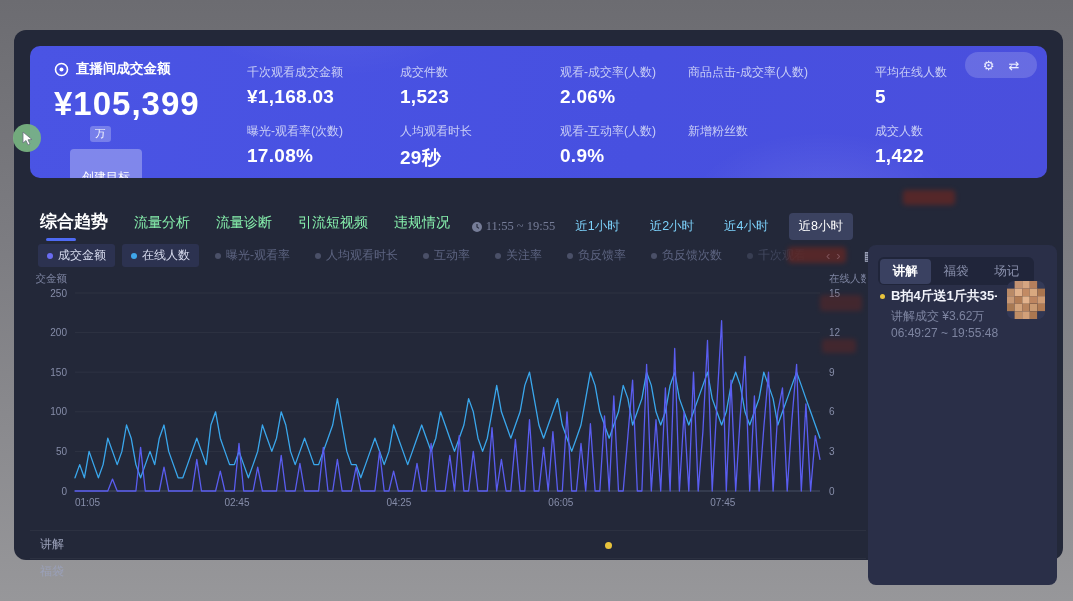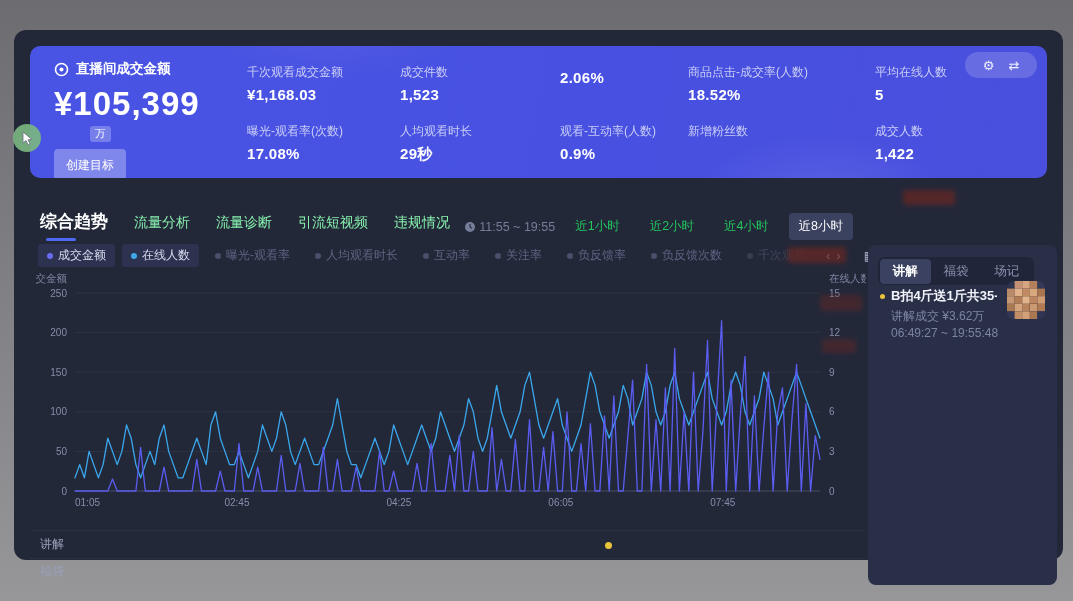--- a/index.html
+++ b/index.html
@@ -17,40 +17,40 @@
           background:
             radial-gradient(220px 120px at 78% 120%,rgba(255,255,255,.10),transparent 60%),
             radial-gradient(260px 140px at 30% -40%,rgba(255,255,255,.08),transparent 60%),
             linear-gradient(100deg,#4a54e4 0%,#4750e0 60%,#4a4fdd 100%);
           overflow:hidden;}
   .p-wrap{position:absolute;left:24px;top:14px;width:200px;}
   .p-head{display:flex;align-items:center;gap:7px;color:#fff;font-size:13.5px;font-weight:700;}
   .p-value{margin-top:7px;color:#fff;font-size:33px;font-weight:700;letter-spacing:1px;}
   .p-unit{display:inline-block;margin:2px 0 7px 36px;padding:1px 5px;background:rgba(255,255,255,.25);
           color:#fff;font-size:10.5px;border-radius:3px;}
-  .p-btn{display:inline-block;padding:8px 12px;background:rgba(255,255,255,.30);color:#fff;
-         font-size:12px;border:none;border-radius:4px;cursor:pointer;}
+  .p-btn{display:inline-block;padding:20px 12px;background:rgba(255,255,255,.30);color:#fff;
+         font-size:12px;border:none;border-radius:4px;cursor:pointer;margin-left:16px;}
   .bcol{position:absolute;top:0;height:132px;}
   .metric{position:absolute;left:0;width:170px;}
   .metric .mlabel{font-size:12px;color:#c9cef6;white-space:nowrap;}
-  .metric .mvalue{margin-top:5px;font-size:15px;font-weight:700;color:#fff;letter-spacing:.3px;}
+  .metric .mvalue{margin-top:5px;font-size:19px;font-weight:700;color:#fff;letter-spacing:.3px;}
   .m1{top:18px;} .m2{top:77px;}
   .corner-pill{position:absolute;right:10px;top:6px;width:72px;height:26px;border-radius:13px;
                background:rgba(255,255,255,.17);display:flex;align-items:center;justify-content:center;
                gap:14px;color:#eef0ff;font-size:13px;cursor:pointer;}
 
   
   .tabs{position:absolute;left:26px;top:180px;display:flex;align-items:baseline;gap:26px;}
   .tab{font-size:14px;color:#86efac;cursor:pointer;white-space:nowrap;}
   .tab.active{font-size:17px;font-weight:700;color:#fff;position:relative;}
   .tab.active::after{content:"";position:absolute;left:6px;bottom:-8px;width:30px;height:3px;
                      background:#4e6af4;border-radius:2px;}
   .range-wrap{position:absolute;right:210px;top:183px;display:flex;align-items:center;gap:10px;}
-  .range-time{display:flex;align-items:center;gap:3px;color:#767d98;font-size:12.5px;white-space:nowrap;}
-  .rbtn{padding:5px 10px;font-size:12.5px;color:#22c55e;border-radius:4px;cursor:pointer;white-space:nowrap;}
+  .range-time{display:flex;align-items:center;gap:3px;color:#767d98;font-size:12.5px;white-space:nowrap;font-family:Liberation Serif, serif;}
+  .rbtn{padding:5px 10px;font-size:12.5px;color:#7dd3fc;border-radius:4px;cursor:pointer;white-space:nowrap;}
   .rbtn.active{background:#3b4260;color:#fff;}
 
   
   .legend{position:absolute;left:24px;top:214px;display:flex;align-items:center;gap:7px;}
   .litem{display:flex;align-items:center;gap:5px;padding:3px 9px;border-radius:3px;
          font-size:12px;cursor:pointer;white-space:nowrap;}
   .litem.on{background:#2c3250;color:#d8dcef;}
   .litem.off{color:#5d6481;}
   .ldot{width:6px;height:6px;border-radius:50%;}
   .ldot.off{background:#4a5068;}
@@ -132,31 +132,31 @@
           <div class="mlabel">成交件数</div>
           <div class="mvalue">1,523</div>
         </div>
         <div class="metric m2">
           <div class="mlabel">人均观看时长</div>
           <div class="mvalue">29秒</div>
         </div>
       </div>
       <div class="bcol" style="left:530px">
         <div class="metric m1">
+          <div class="mlabel">观看-成交率(人数)</div>
           <div class="mvalue">2.06%</div>
         </div>
         <div class="metric m2">
           <div class="mlabel">观看-互动率(人数)</div>
           <div class="mvalue">0.9%</div>
         </div>
       </div>
       <div class="bcol" style="left:658px">
         <div class="metric m1">
           <div class="mlabel">商品点击-成交率(人数)</div>
-          <div class="mvalue">18.52%</div>
         </div>
         <div class="metric m2">
           <div class="mlabel">新增粉丝数</div>
         </div>
       </div>
       <div class="bcol" style="left:845px">
         <div class="metric m1">
           <div class="mlabel">平均在线人数</div>
           <div class="mvalue">5</div>
         </div>

